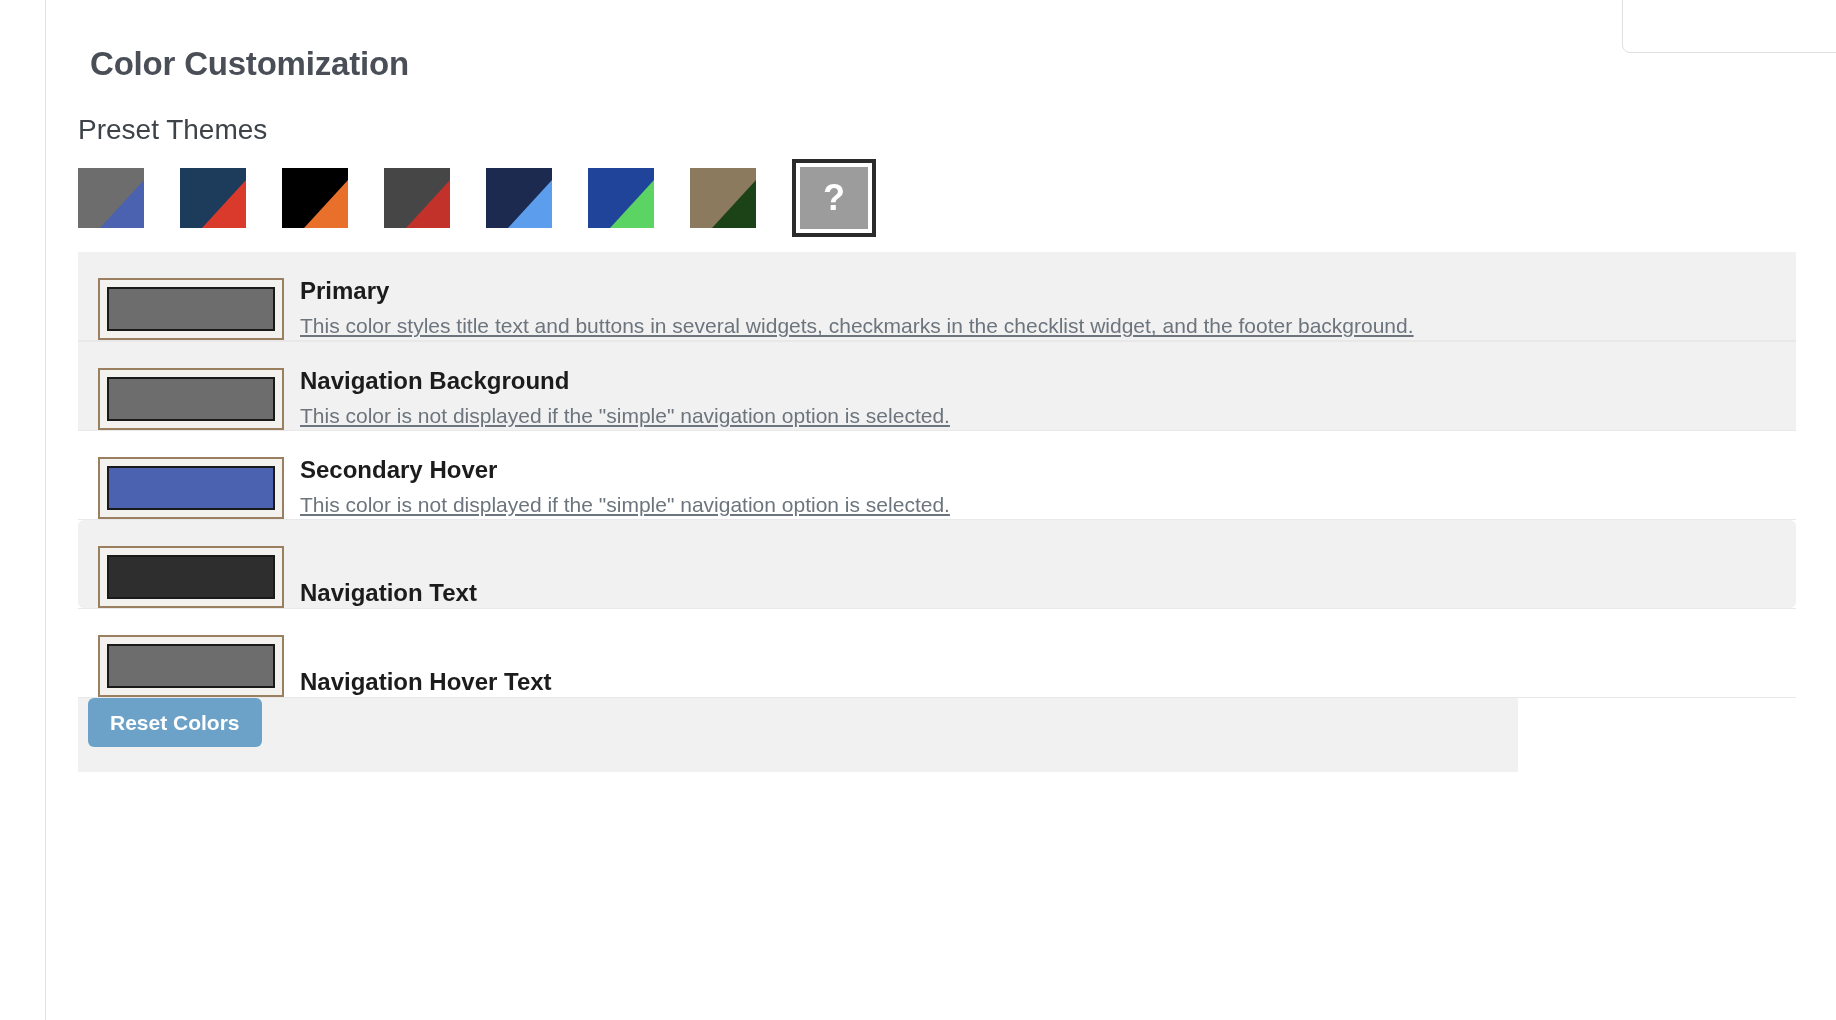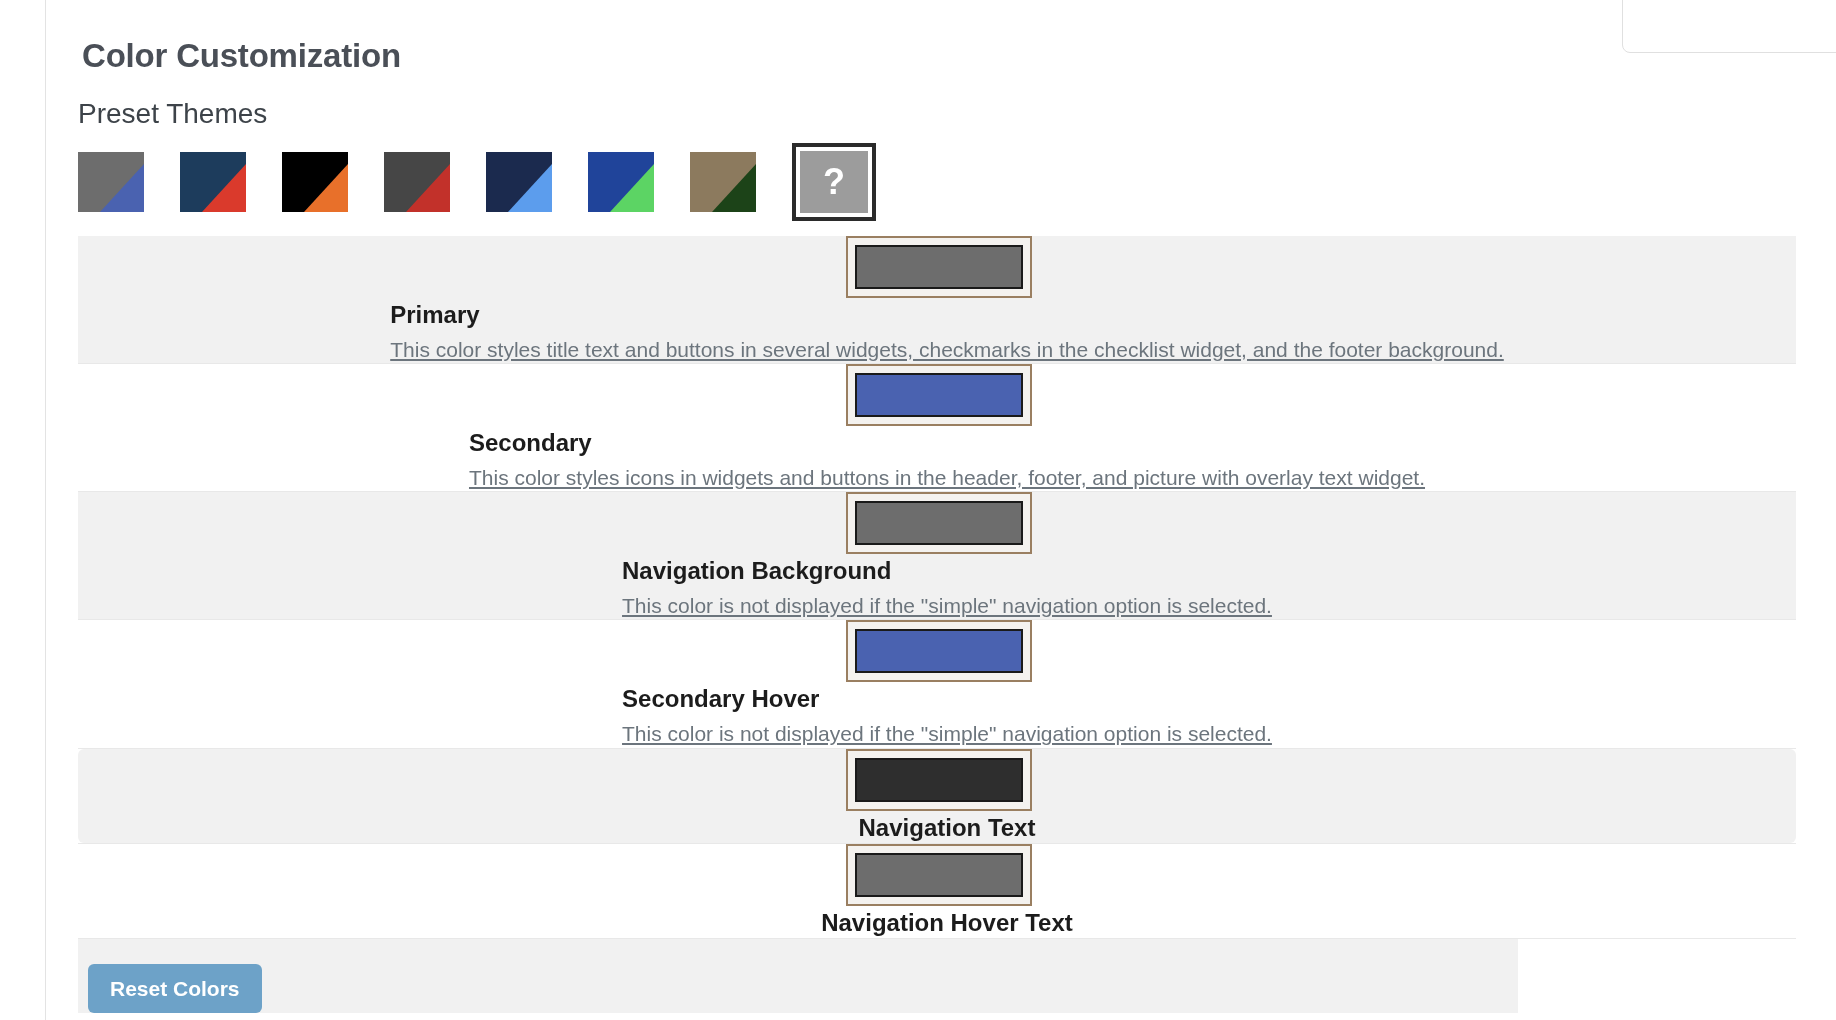--- a/index.html
+++ b/index.html
@@ -40,21 +40,21 @@
   }
 
   .content {
     position: absolute;
     left: 78px;
     top: 0;
     width: 1720px;
   }
 
   .page-title {
-    margin: 4px;
+    margin: 12px;
     padding-top: 32px;
     font-size: 33px;
     font-weight: bold;
     color: #4a4f57;
     letter-spacing: -0.2px;
     line-height: 1.2;
   }
 
   .section-label {
     margin: 0;
@@ -121,25 +121,24 @@
     line-height: 1;
   }
 
   
   .rows {
     margin-top: 20px;
     width: 1718px;
   }
   .row {
     display: flex;
-    align-items: center;
+    align-items: flex-end;
     min-height: 88px;
     padding: 0 0 0 20px;
     background: #ffffff;
-    flex-direction: column;
   }
   .row.striped {
     background: #f1f1f1;
   }
   .row-sep {
     height: 1px;
     background: #e8e8e8;
     width: 1718px;
   }
 
@@ -176,21 +175,21 @@
     color: #6c757d;
     line-height: 1.3;
     margin: 6px 0 0 0;
     text-decoration: underline;
   }
   .row.no-desc { min-height: 88px; border-radius: 6px; }
 
   
   .reset-row {
     display: flex;
-    align-items: flex-end;
+    align-items: flex-start;
     height: 74px;
     background: #f1f1f1;
     padding-left: 10px;
     width: 1440px;
   }
   .reset-button {
     background: #6da2c8;
     color: #ffffff;
     border: none;
     border-radius: 6px;
@@ -261,29 +260,20 @@
       <div class="row striped">
         <div class="color-input">
           <div class="chip" style="background: rgb(109, 109, 109);"></div>
         </div>
         <div class="row-text">
           <div class="row-title">Primary</div>
           <div class="row-desc">This color styles title text and buttons in several widgets, checkmarks in the checklist widget, and the footer background.</div>
         </div>
       </div>
       <div class="row-sep"></div>
-      <div class="row">
-        <div class="color-input">
-          <div class="chip" style="background: rgb(74, 98, 176);"></div>
-        </div>
-        <div class="row-text">
-          <div class="row-title">Secondary</div>
-          <div class="row-desc">This color styles icons in widgets and buttons in the header, footer, and picture with overlay text widget.</div>
-        </div>
-      </div>
       <div class="row-sep"></div>
       <div class="row striped">
         <div class="color-input">
           <div class="chip" style="background: rgb(109, 109, 109);"></div>
         </div>
         <div class="row-text">
           <div class="row-title">Navigation Background</div>
           <div class="row-desc">This color is not displayed if the "simple" navigation option is selected.</div>
         </div>
       </div>

